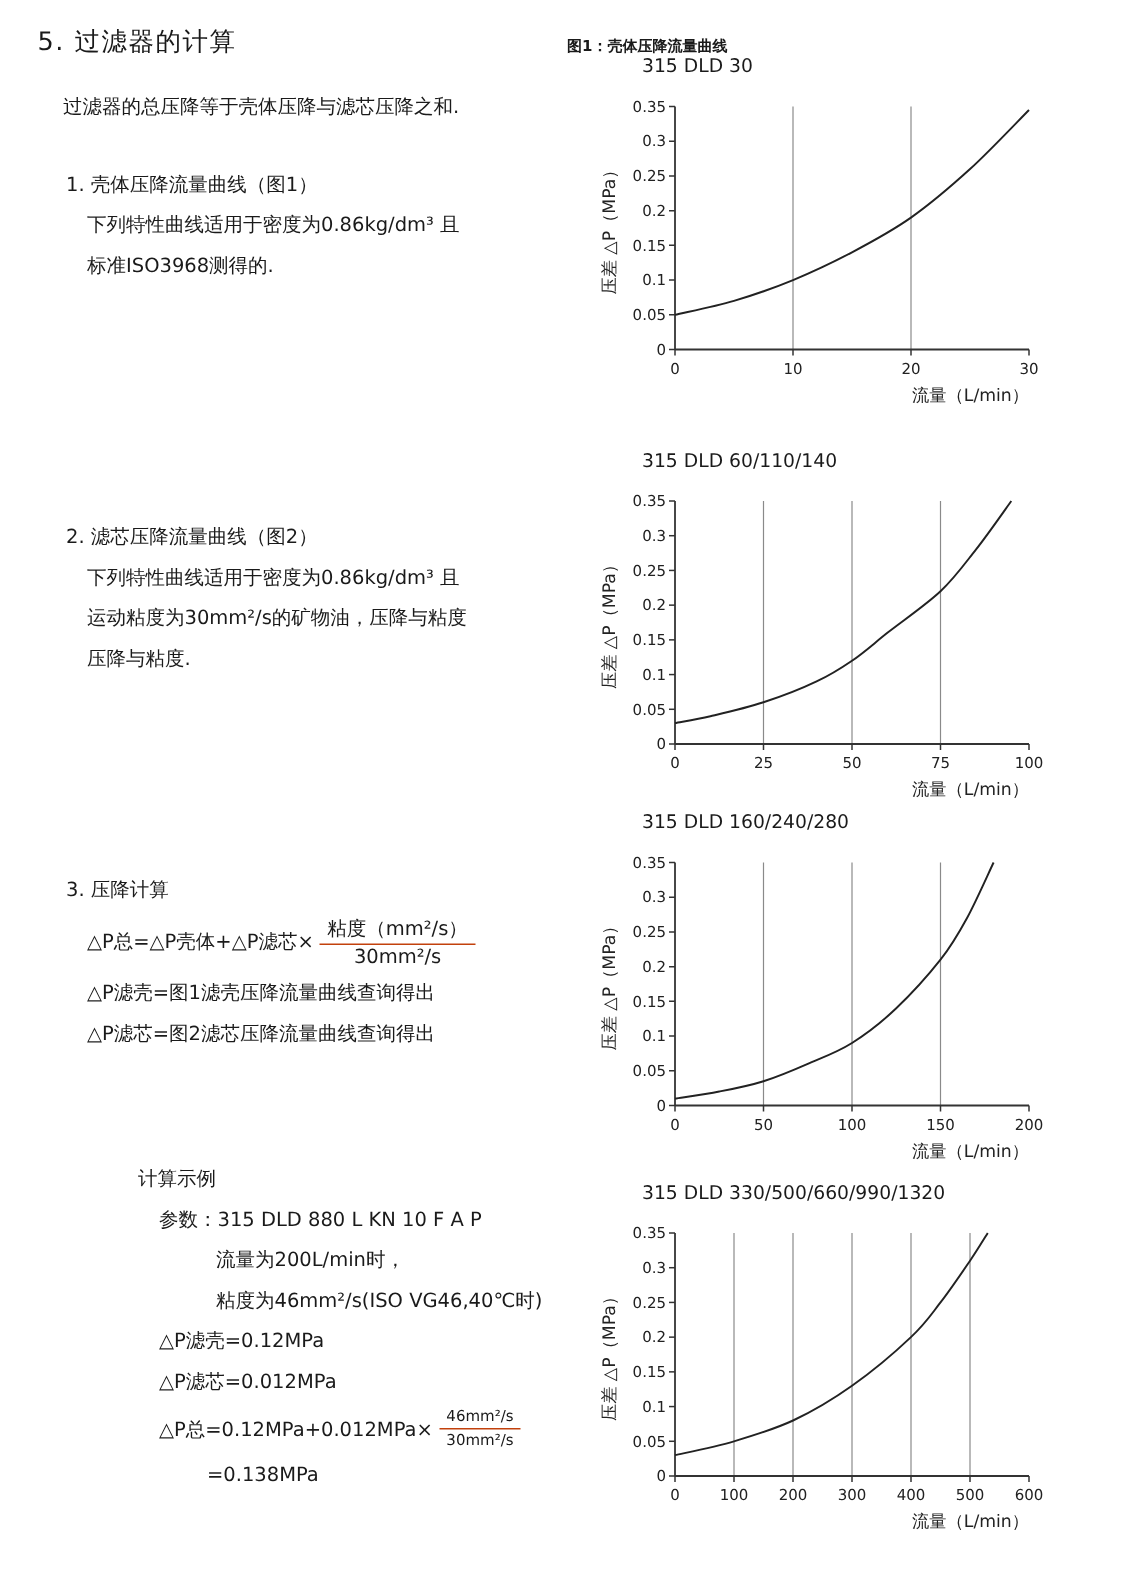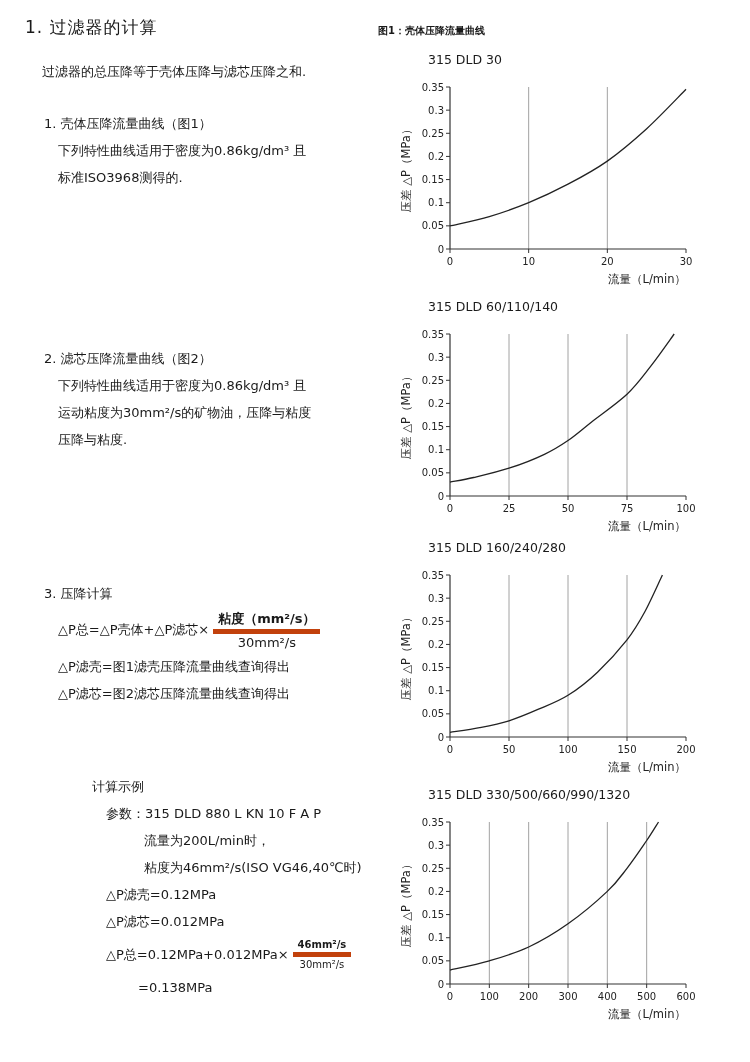--- a/index.html
+++ b/index.html
@@ -13,30 +13,30 @@
   .page-title { font-size:17px; font-weight:400; letter-spacing:1px; }
   .body-text { font-size:13px; line-height:27px; }
   .indent { margin-left:14px; }
   .indent-lg { margin-left:52px; }
   .indent-res { margin-left:46px; }
   .fig-header { font-size:10px; font-weight:bold; }
   .chart-title { font-size:12.5px; margin:0 0 4px 30px; height:17px; }
   .chart-block { position:absolute; left:398px; width:320px; }
   .formula-row { display:flex; align-items:center; margin-left:14px; line-height:normal; padding:3px 0; }
   .frac { display:inline-block; text-align:center; margin-left:4px; vertical-align:middle; }
-  .frac .num { display:block; border-bottom:5px solid #c2410c; padding:0 5px 1px 5px;font-weight:bold; }
+  .frac .num { display:block; border-bottom:1px solid #c2410c; padding:0 5px 1px 5px; }
   .frac .den { display:block; padding-top:1px; }
   .frac-sm { font-size:10px; line-height:13px; }
 </style>
 </head>
 <body>
 
 <div>
 
-  <div class="abs page-title" style="left:25px; top:16px;">1. 过滤器的计算</div>
+  <div class="abs page-title" style="left:25px; top:16px;">5. 过滤器的计算</div>
 
   <div class="abs body-text" style="left:42px; top:58px;">过滤器的总压降等于壳体压降与滤芯压降之和.</div>
 
   <div class="abs body-text" style="left:44px; top:110px;">
     <div>1. 壳体压降流量曲线（图1）</div>
     <div class="indent">下列特性曲线适用于密度为0.86kg/dm³ 且</div>
     <div class="indent">标准ISO3968测得的.</div>
   </div>
 
   <div class="abs body-text" style="left:44px; top:345px;">
@@ -75,21 +75,21 @@
     </div>
     <div class="indent-res">=0.138MPa</div>
   </div>
 
 </div>
 
 <div>
 
   <div class="abs fig-header" style="left:378px; top:24px;">图1：壳体压降流量曲线</div>
 
-  <div class="chart-block" style="top:52px;">
+  <div class="chart-block" style="top:36px;">
     <div class="chart-title">315 DLD 30</div>
     <div><svg width="318" height="240" viewBox="0 0 318 240" font-family="'DejaVu Sans','Liberation Sans',sans-serif">
           <line x1="130.66666666666666" y1="14" x2="130.66666666666666" y2="176" stroke="#8a8a8a" stroke-width="0.8"></line>
           <line x1="209.33333333333331" y1="14" x2="209.33333333333331" y2="176" stroke="#8a8a8a" stroke-width="0.8"></line>
           <line x1="52" y1="14" x2="52" y2="176" stroke="#333333" stroke-width="1.2"></line>
           <line x1="52" y1="176" x2="288" y2="176" stroke="#333333" stroke-width="1.2"></line>
           <line x1="48" y1="176" x2="52" y2="176" stroke="#333333" stroke-width="1"></line>
           <text x="46" y="179.5" text-anchor="end" font-size="10" fill="#222">0</text>
           <line x1="48" y1="152.85714285714286" x2="52" y2="152.85714285714286" stroke="#333333" stroke-width="1"></line>
           <text x="46" y="156.35714285714286" text-anchor="end" font-size="10" fill="#222">0.05</text>

